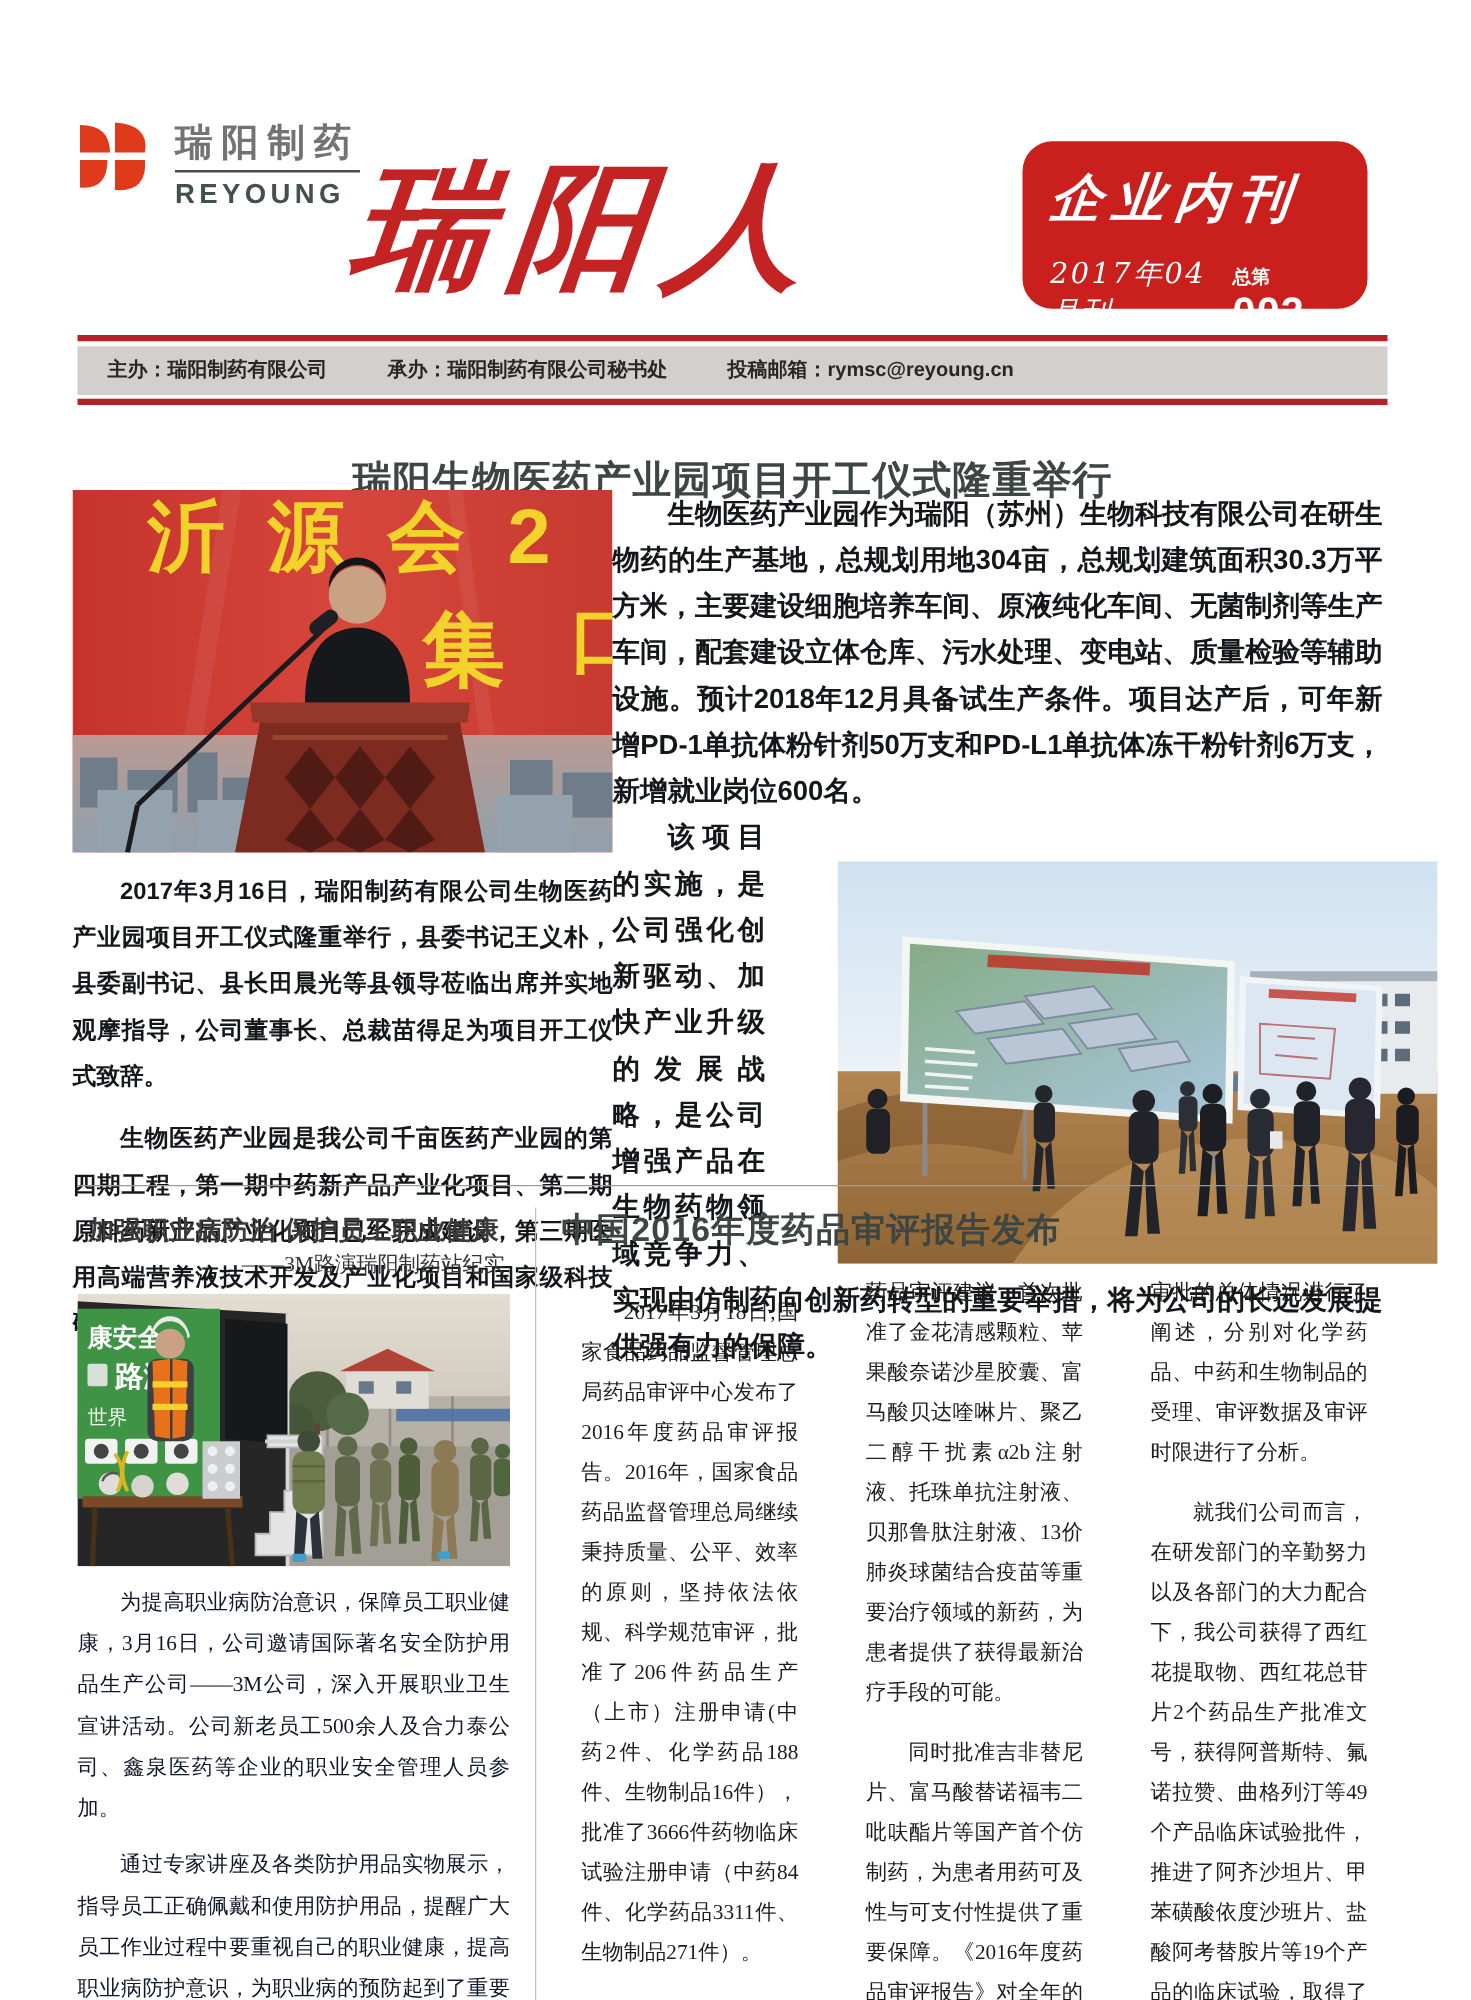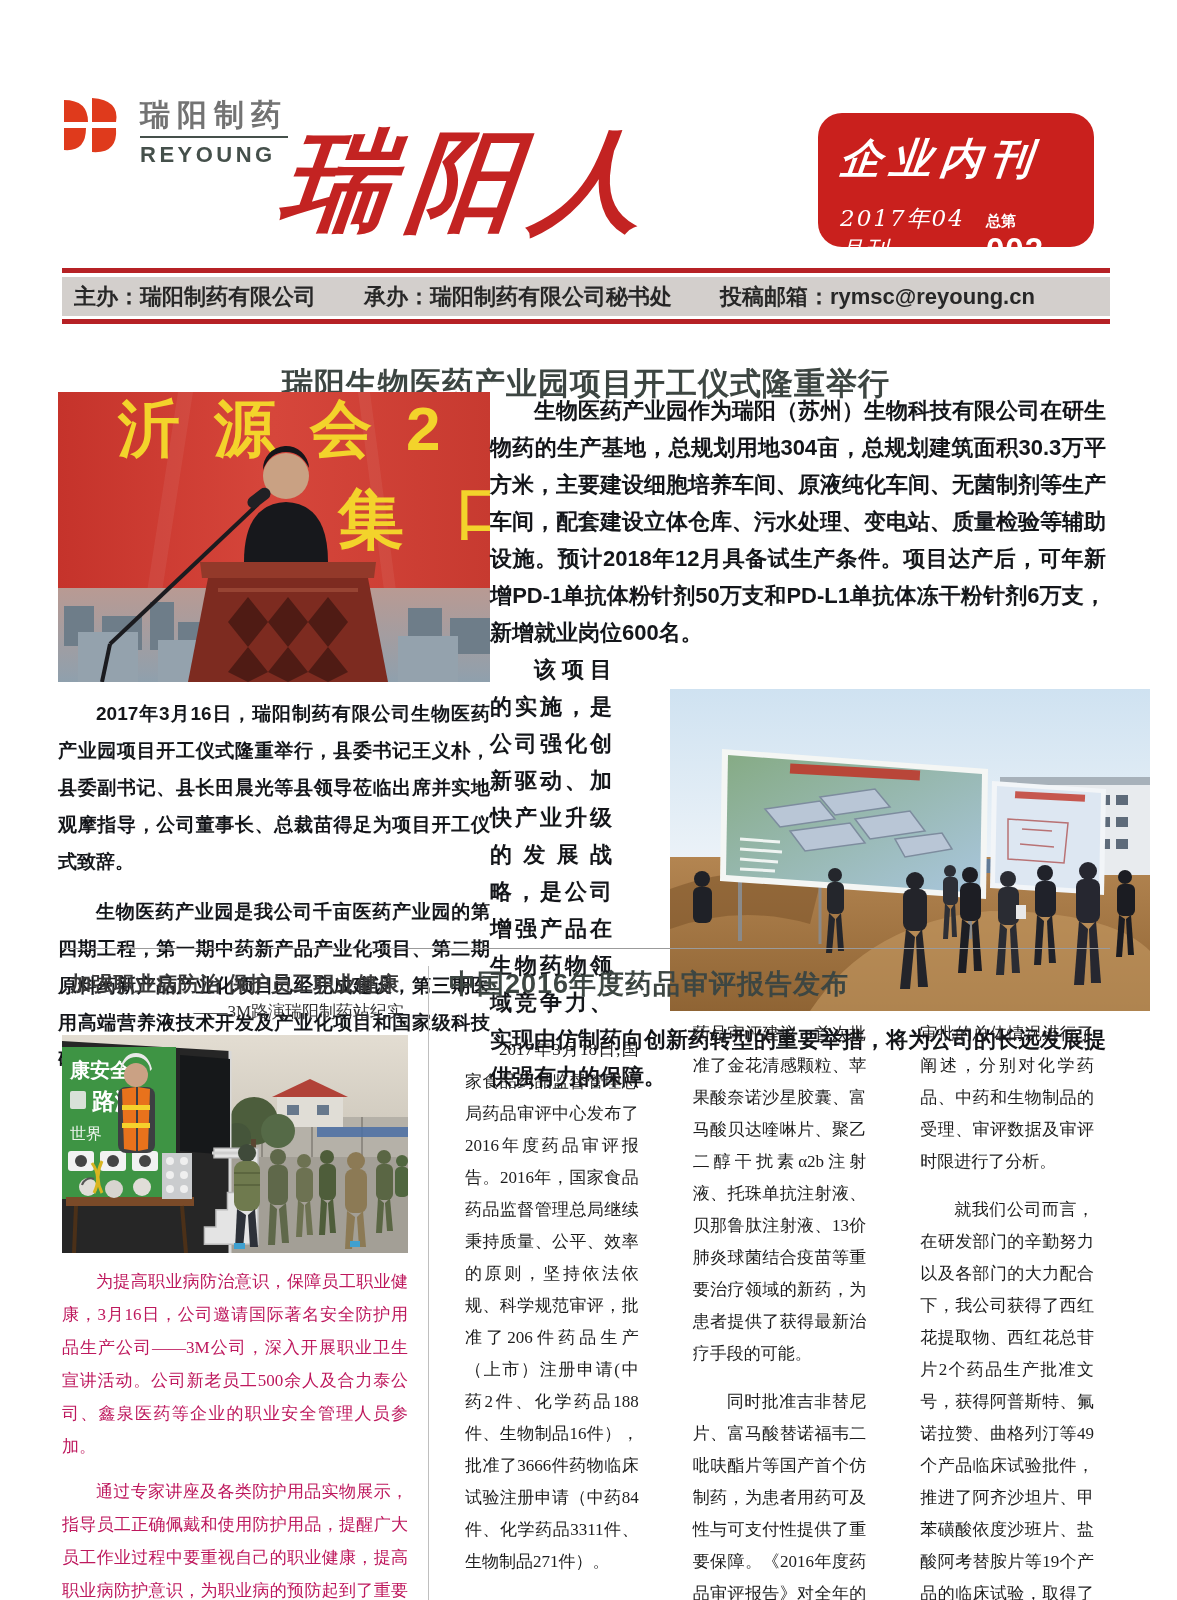--- a/index.html
+++ b/index.html
@@ -23,22 +23,22 @@
                font-family:"DejaVu Serif",serif;transform:skewX(-6deg);}
   .issue-row{display:flex;align-items:baseline;justify-content:space-between;margin-top:16px;}
   .issue-date{font-size:23px;font-style:italic;font-family:"DejaVu Serif",serif;letter-spacing:2px;}
   .issue-no{font-size:15px;font-weight:bold;}
   .issue-no b{font-size:33px;letter-spacing:1px;}
 
   
   .red-rule{position:absolute;left:62px;width:1048px;height:5px;background:#b62125;}
   .r1{top:268px;}.r2{top:319px;}
   .info-bar{position:absolute;left:62px;top:277px;width:1048px;height:39px;background:#d3cfcc;
-            display:flex;align-items:center;gap:48px;padding-left:12px;box-sizing:border-box;
-            font-size:22px;font-weight:bold;color:#272727;}
+            display:flex;align-items:center;gap:48px;padding-left:24px;box-sizing:border-box;
+            font-size:16px;font-weight:bold;color:#272727;}
 
   
   .main-title{position:absolute;left:62px;top:337px;width:1048px;text-align:center;
               font-size:31px;font-weight:bold;color:#3d4642;letter-spacing:1px;}
   .main-cols{position:absolute;left:58px;top:392px;width:1048px;display:flex;}
   .mc-left{width:432px;}
   .mc-left p{margin:13px 0 0;font-size:19px;font-weight:600;line-height:37px;
              text-align:justify;text-indent:2em;color:#14161a;}
   .mc-right{flex:1;font-size:22px;font-weight:600;line-height:37px;color:#14161a;}
   .mc-right p{margin:0;text-align:justify;text-indent:2em;}
@@ -50,21 +50,21 @@
   .bottom{position:absolute;left:62px;top:962px;width:1048px;display:flex;}
   .b-left{width:346px;}
   .vsep{width:1px;background:#bfbfbf;margin:4px 20px 0;}
   .b-right{flex:1;}
 
   .b-left h3{margin:8px 0 2px;font-size:21px;font-weight:bold;color:#3a3a3a;text-align:center;
              letter-spacing:0.5px;}
   .b-sub{text-align:right;font-size:17px;color:#333;font-family:"Liberation Serif",serif;
          margin:2px 4px 12px 0;}
   .b-left p{margin:12px 0 0;font-family:"Liberation Serif",serif;font-size:17px;line-height:33px;
-            text-align:justify;text-indent:2em;color:#be185d;}
+            text-align:justify;text-indent:2em;color:#0f172a;}
 
   .b-right h3{margin:4px 0 16px;text-align:left;font-size:27px;font-weight:bold;color:#3d4642;
               letter-spacing:1px;}
   .threecol{column-count:3;column-gap:22px;font-family:"Liberation Serif",serif;font-size:17px;
             line-height:32px;text-align:justify;color:#1c1c1c;}
   .threecol p{margin:16px;text-indent:2em;}
 </style>
 </head>
 <body>
 

